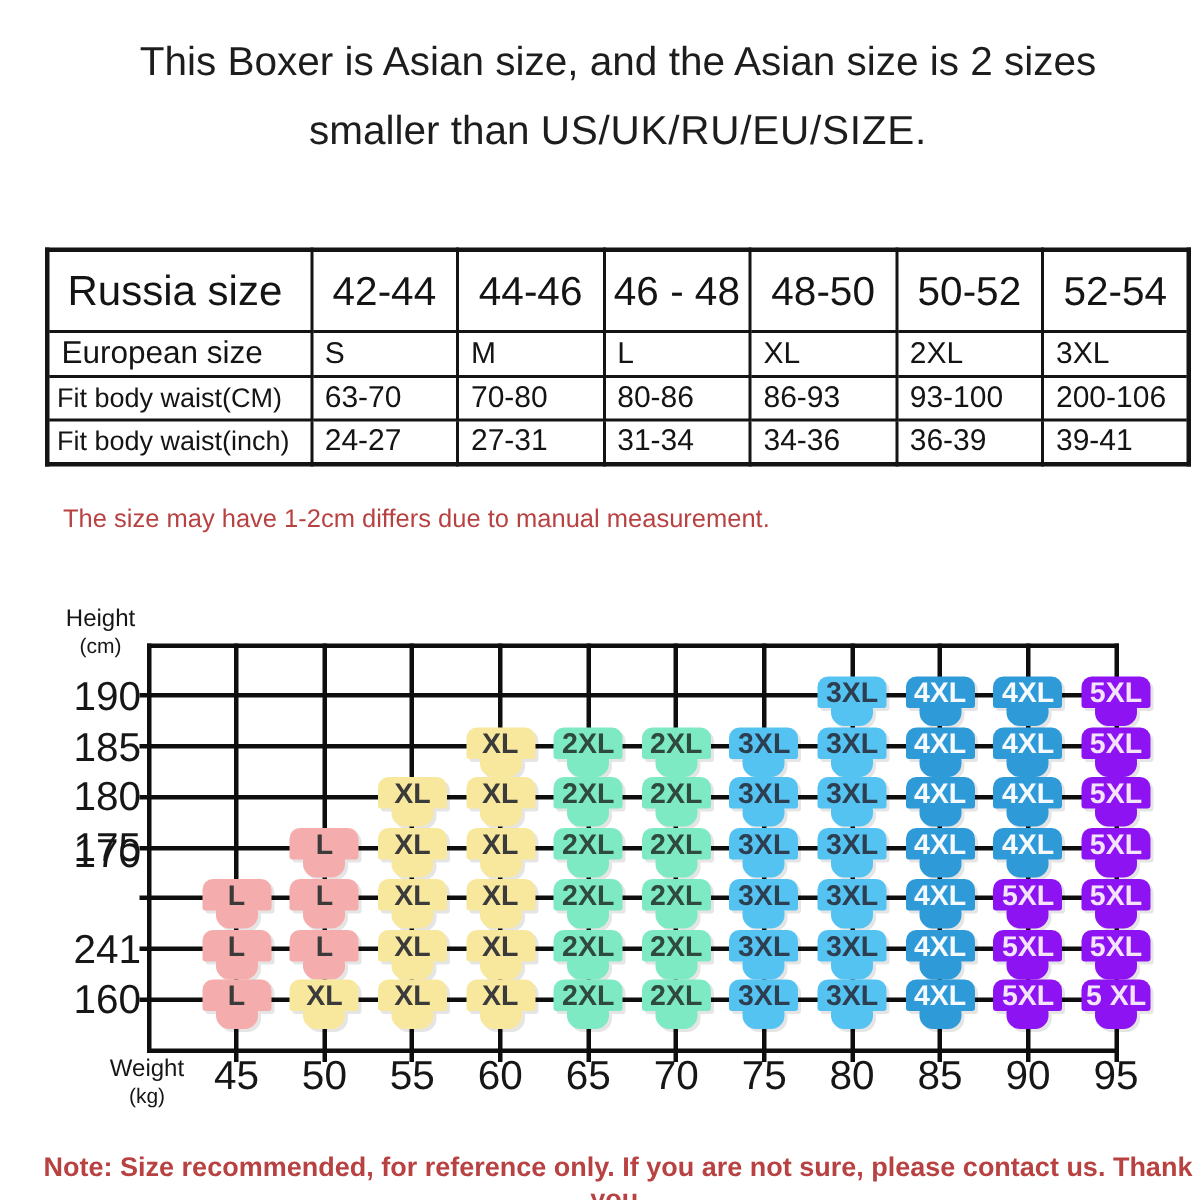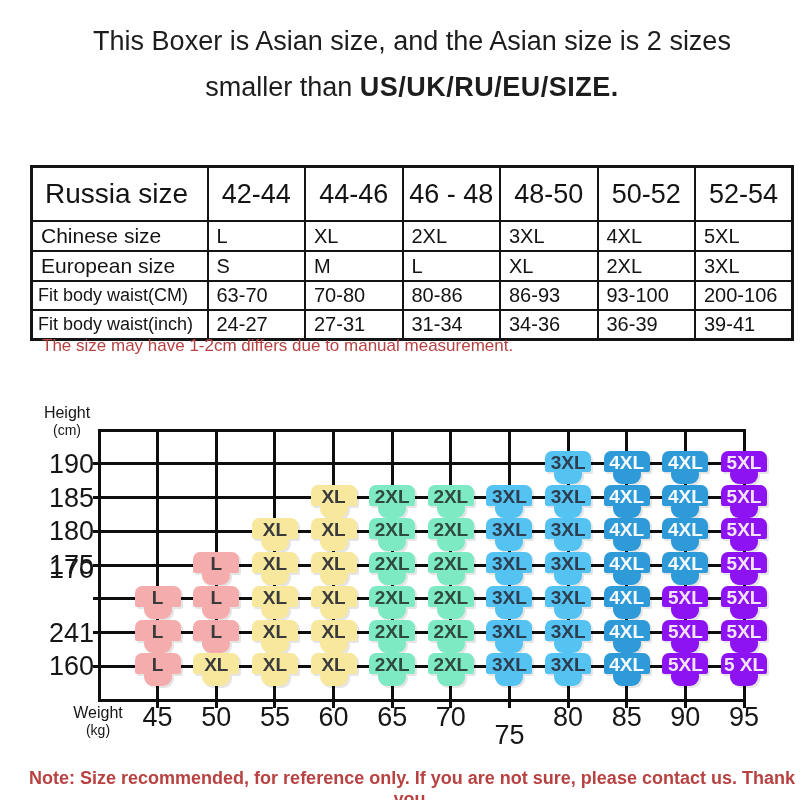--- a/index.html
+++ b/index.html
@@ -2,21 +2,21 @@
 <html><head>
 <meta charset="utf-8">
 <style>
   html,body{margin:0;padding:0;background:#ffffff;}
   .page{position:relative;width:800px;height:800px;background:#ffffff;overflow:hidden;
         font-family:"Liberation Sans",sans-serif;color:#1f1f1f;margin-left:12px;}
   
   .t1,.t2{position:absolute;left:0;right:0;text-align:center;font-size:27px;font-weight:500;color:#1d1d1d;}
   .t1{top:26px;}
   .t2{top:72px;}
-  .t2 b{font-weight:700;letter-spacing:.5px;}
+  .t2 b{font-weight:400;letter-spacing:.5px;}
   .badge{position:absolute;top:117px;left:50%;transform:translateX(-50%);
          padding:3px 30px;font-size:27px;font-weight:700;color:#151515;}
   
   #size-table{position:absolute;left:18px;top:165px;width:764px;}
   #size-table table{width:764px;border-collapse:collapse;table-layout:fixed;border:3px solid #141414;}
   #size-table td{border:2px solid #141414;color:#141414;overflow:hidden;white-space:nowrap;}
   #size-table col.c0{width:176px;}
   .tr-0 td{height:50px;font-size:27px;text-align:center;}
   .tr-0 td.lbl{font-size:28px;text-align:left;padding-left:12px;}
   .tr-1 td,.tr-2 td{height:26px;font-size:20px;text-align:left;padding-left:8px;}
@@ -67,29 +67,20 @@
         <tbody>
           <tr class="tr-0">
             <td class="lbl">Russia size</td>
             <td>42-44</td>
             <td>44-46</td>
             <td>46 - 48</td>
             <td>48-50</td>
             <td>50-52</td>
             <td>52-54</td>
           </tr>
-          <tr class="tr-1">
-            <td class="lbl">Chinese size</td>
-            <td>L</td>
-            <td>XL</td>
-            <td>2XL</td>
-            <td>3XL</td>
-            <td>4XL</td>
-            <td>5XL</td>
-          </tr>
           <tr class="tr-2">
             <td class="lbl">European size</td>
             <td>S</td>
             <td>M</td>
             <td>L</td>
             <td>XL</td>
             <td>2XL</td>
             <td>3XL</td>
           </tr>
           <tr class="tr-3">
@@ -465,21 +456,21 @@
         <div class="band" style="background: rgb(142, 19, 242);"></div>
         <div class="tab" style="background: rgb(142, 19, 242);"></div>
         <div class="mlbl" style="color: rgb(244, 228, 251);">5 XL</div>
       </div>
       <div class="xtick" style="left: 115.636px; top: 702px;">45</div>
       <div class="xtick" style="left: 174.273px; top: 702px;">50</div>
       <div class="xtick" style="left: 232.909px; top: 702px;">55</div>
       <div class="xtick" style="left: 291.545px; top: 702px;">60</div>
       <div class="xtick" style="left: 350.182px; top: 702px;">65</div>
       <div class="xtick" style="left: 408.818px; top: 702px;">70</div>
-      <div class="xtick" style="left: 467.455px; top: 720px;">75</div>
+      <div class="xtick" style="left: 467.455px; top: 702px;">75</div>
       <div class="xtick" style="left: 526.091px; top: 702px;">80</div>
       <div class="xtick" style="left: 584.727px; top: 702px;">85</div>
       <div class="xtick" style="left: 643.364px; top: 702px;">90</div>
       <div class="xtick" style="left: 702px; top: 702px;">95</div>
       <div class="ytick" style="left: 14px; top: 446.75px;">190</div>
       <div class="ytick" style="left: 14px; top: 480.5px;">185</div>
       <div class="ytick" style="left: 14px; top: 514.25px;">180</div>
       <div class="ytick" style="left: 14px; top: 548px;">175</div>
       <div class="ytick" style="left: 14px; top: 552px;">170</div>
       <div class="ytick" style="left: 14px; top: 615.5px;">241</div>

